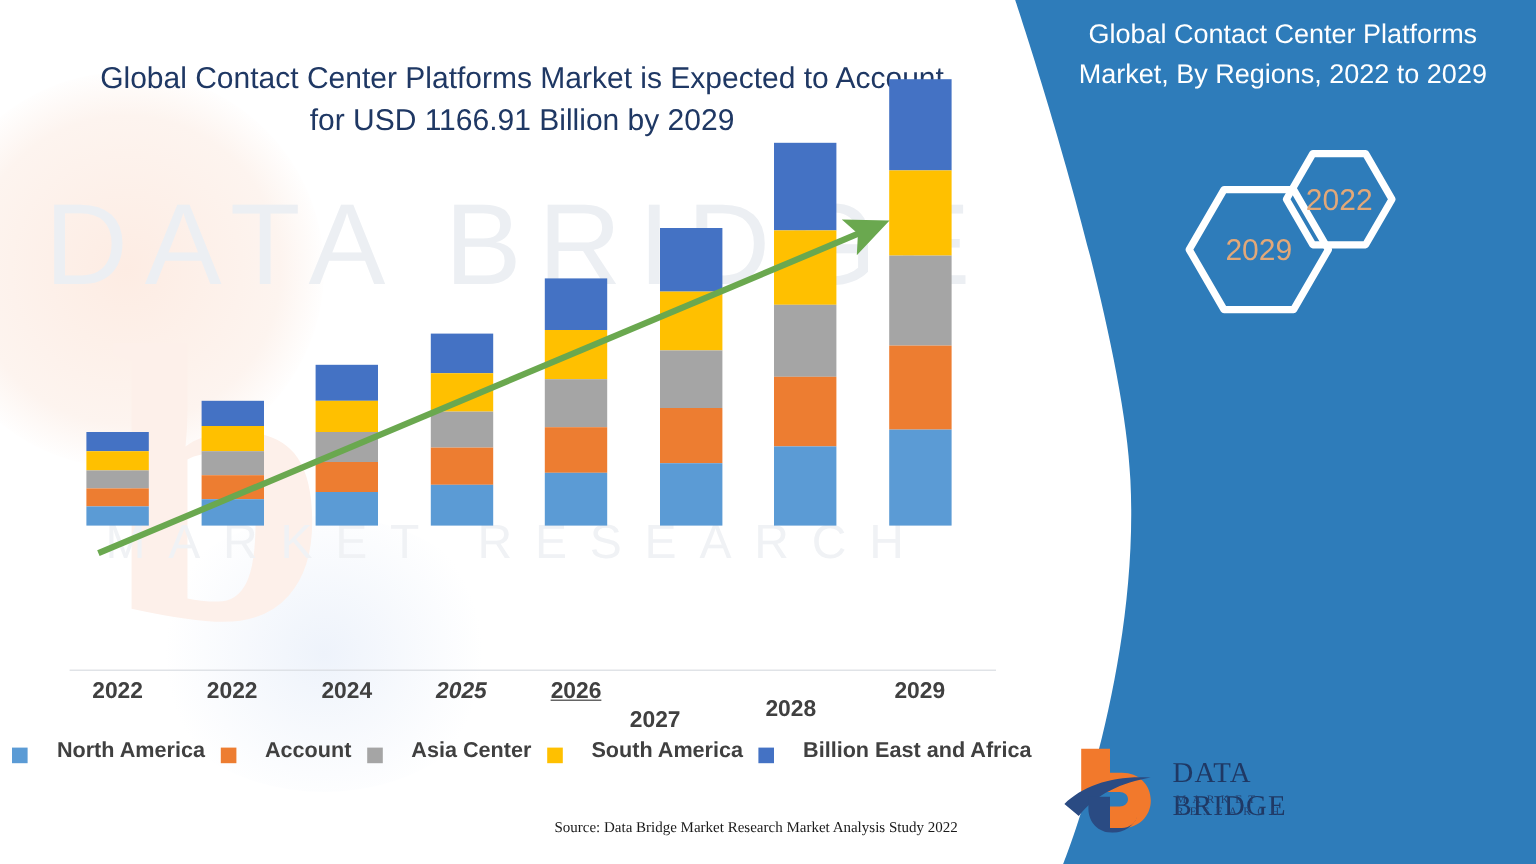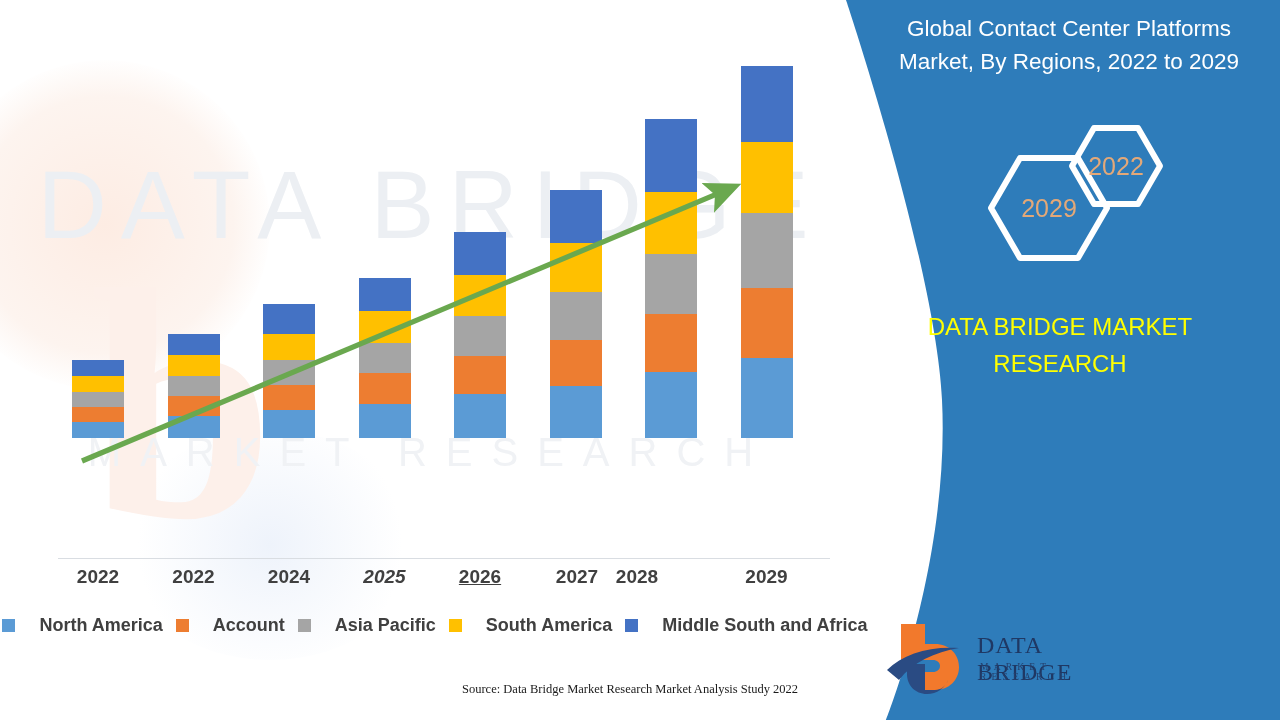--- a/index.html
+++ b/index.html
@@ -34,21 +34,21 @@
   .bar-group{position:absolute;bottom:162px;width:52px;}
   .seg{width:100%;display:block;}
   .xlabel{position:absolute;top:566px;width:90px;text-align:center;
           font-size:19px;font-weight:700;color:#404040;}
 
   #arrow-svg{position:absolute;left:0;top:0;width:860px;height:600px;overflow:visible;}
 
   
   #legend{position:absolute;left:40px;top:615px;width:790px;
           display:flex;justify-content:center;align-items:center;gap:13px;}
-  .legend-item{display:flex;align-items:center;gap:24px;}
+  .legend-item{display:flex;align-items:flex-end;gap:24px;}
   .legend-swatch{width:13px;height:13px;display:block;}
   .legend-label{font-size:18px;font-weight:700;color:#404040;white-space:nowrap;}
 
   
   #footer{position:absolute;left:0;top:682px;width:860px;height:24px;}
   #dmca{position:absolute;left:58px;top:0;font-size:12.5px;color:#1a1a1a;
         font-family:"Liberation Serif",serif;}
   #source{position:absolute;left:462px;top:0;font-size:12.5px;color:#1a1a1a;
           font-family:"Liberation Serif",serif;}
 
@@ -74,20 +74,24 @@
 
   <div class="bg-blob" id="blob-a"></div>
   <div class="bg-blob" id="blob-b"></div>
 
   <div id="watermark">
     <div id="wm-logo">b</div>
     <div id="wm-line1">DATA BRIDGE</div>
     <div id="wm-line2">MARKET RESEARCH</div>
   </div>
 
+  <div id="chart-title">
+    <span>Global Contact Center Platforms Market is Expected to Account</span><br>
+    <span>for USD 1166.91 Billion by 2029</span>
+  </div>
 
   <div id="plot">
     <div id="axis-line"></div>
     <div id="bars">
         <div class="bar-group" style="left: 72px;">
           <div class="seg" title="Middle East and Africa 2022" style="height: 16px; background: rgb(68, 114, 196);"></div>
           <div class="seg" title="South America 2022" style="height: 16px; background: rgb(255, 192, 0);"></div>
           <div class="seg" title="Asia Pacific 2022" style="height: 15px; background: rgb(165, 165, 165);"></div>
           <div class="seg" title="Europe 2022" style="height: 15px; background: rgb(237, 125, 49);"></div>
           <div class="seg" title="North America 2022" style="height: 16px; background: rgb(91, 155, 213);"></div>
@@ -141,22 +145,22 @@
           <div class="seg" title="Europe 2029" style="height: 70px; background: rgb(237, 125, 49);"></div>
           <div class="seg" title="North America 2029" style="height: 80px; background: rgb(91, 155, 213);"></div>
         </div>
       </div>
     <div id="xlabels">
         <div class="xlabel" style="left: 53px;">2022</div>
         <div class="xlabel" style="left: 148.5px;">2022</div>
         <div class="xlabel" style="left: 244px;">2024</div>
         <div class="xlabel" style="left: 339.5px; font-style: italic;">2025</div>
         <div class="xlabel" style="left: 435px; text-decoration: underline;">2026</div>
-        <div class="xlabel" style="left: 532px;">2027</div>
-        <div class="xlabel" style="left: 592px;">2028</div>
+        <div class="xlabel" style="left: 501px; margin-top: 24px;">2027</div>
+        <div class="xlabel" style="left: 614px; margin-top: 15px;">2028</div>
         <div class="xlabel" style="left: 721.5px;">2029</div>
       </div>
 
     <svg id="arrow-svg" viewBox="0 0 860 600">
       <defs>
         <marker id="ah" markerWidth="7" markerHeight="7" refX="3.2" refY="3.5" orient="auto" markerUnits="strokeWidth">
           <path d="M0,0.4 L7,3.5 L0,6.6 L1.5,3.5 Z" fill="#6aa84f"></path>
         </marker>
       </defs>
       <line id="arrow-line" x1="82" y1="461" x2="723.0945060903325" y2="191.42662205681734" stroke="#6aa84f" stroke-width="5.2" marker-end="url(#ah)"></line>
@@ -167,29 +171,29 @@
       <div class="legend-item">
         <span class="legend-swatch" style="background: rgb(91, 155, 213);"></span>
         <span class="legend-label">North America</span>
       </div>
       <div class="legend-item">
         <span class="legend-swatch" style="background: rgb(237, 125, 49);"></span>
         <span class="legend-label">Account</span>
       </div>
       <div class="legend-item">
         <span class="legend-swatch" style="background: rgb(165, 165, 165);"></span>
-        <span class="legend-label">Asia Pacific</span>
+        <span class="legend-label">Asia Center</span>
       </div>
       <div class="legend-item">
         <span class="legend-swatch" style="background: rgb(255, 192, 0);"></span>
         <span class="legend-label">South America</span>
       </div>
       <div class="legend-item">
         <span class="legend-swatch" style="background: rgb(68, 114, 196);"></span>
-        <span class="legend-label">Middle South and Africa</span>
+        <span class="legend-label">Billion East and Africa</span>
       </div>
     </div>
 
   <div id="footer">
     <div id="source">Source: Data Bridge Market Research Market Analysis Study 2022</div>
   </div>
 
   <div id="right-panel">
     <svg id="panel-shape" viewBox="0 0 450 720" preserveAspectRatio="none">
       <path d="M16,0 L450,0 L450,720 L56,720 C56,720 120,560 112,400 C106,268 16,0 16,0 Z" fill="#2e7cba"></path>
@@ -204,24 +208,20 @@
       <g>
         <path d="M60,38 L118,38 L147,88 L118,138 L60,138 L31,88 Z" fill="none" stroke="#ffffff" stroke-width="6" stroke-linejoin="round"></path>
         <text class="hex-text" id="hex-back-text" x="89" y="97" text-anchor="middle">2029</text>
       </g>
       <g>
         <path d="M134,8 L178,8 L200,46 L178,84 L134,84 L112,46 Z" fill="none" stroke="#ffffff" stroke-width="6" stroke-linejoin="round"></path>
         <text class="hex-text" id="hex-front-text" x="156" y="55" text-anchor="middle">2022</text>
       </g>
     </svg>
 
-    <div id="brand">
-      <span>DATA BRIDGE MARKET</span><br>
-      <span>RESEARCH</span>
-    </div>
 
     <div id="logo-block">
       <svg width="90" height="76" viewBox="0 0 90 76">
         <path d="M16,6 L40,6 L40,26 L50,26 C64,26 74,36 74,49 C74,62 64,72 50,72 L40,72 L40,54 L48,54
                  C52,54 55,51.5 55,48 C55,44.5 52,42 48,42 L16,42 Z" fill="#f2792c"></path>
         <path d="M2,52 C18,36 44,28 74,30 C50,34 28,44 14,62 Z" fill="#2a4b83"></path>
         <path d="M22,46 L40,46 L40,72 L50,72 C56,72 61,68 63,62 C60,70 52,76 42,76 C30,76 22,67 22,56 Z" fill="#2a4b83"></path>
       </svg>
       <div id="logo-word">DATA BRIDGE</div>
       <div id="logo-sub">MARKET RESEARCH</div>

